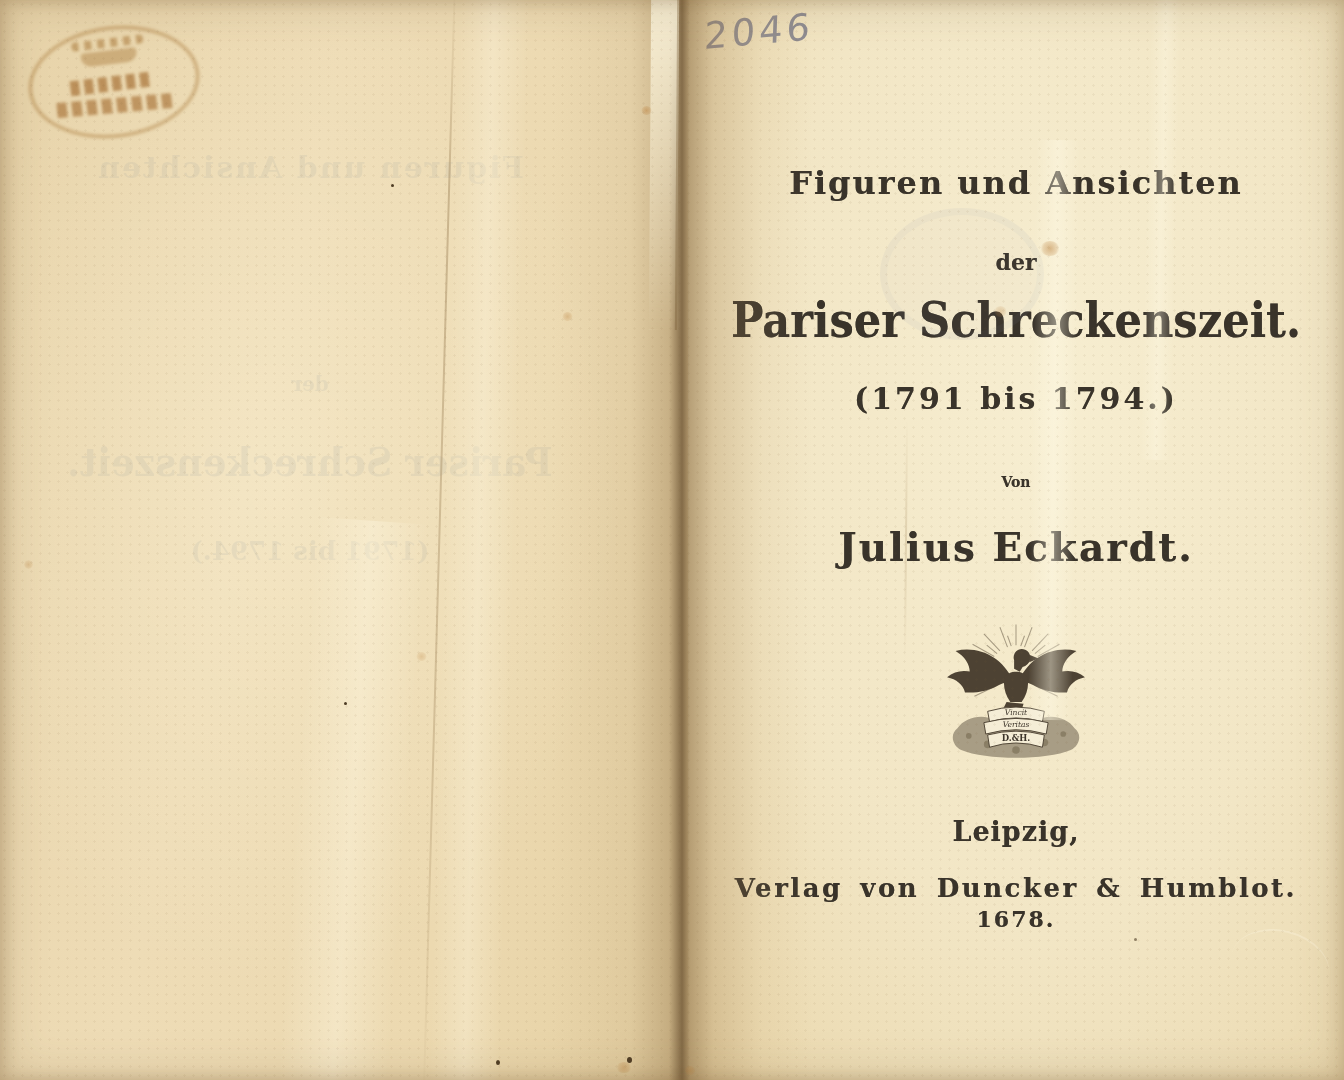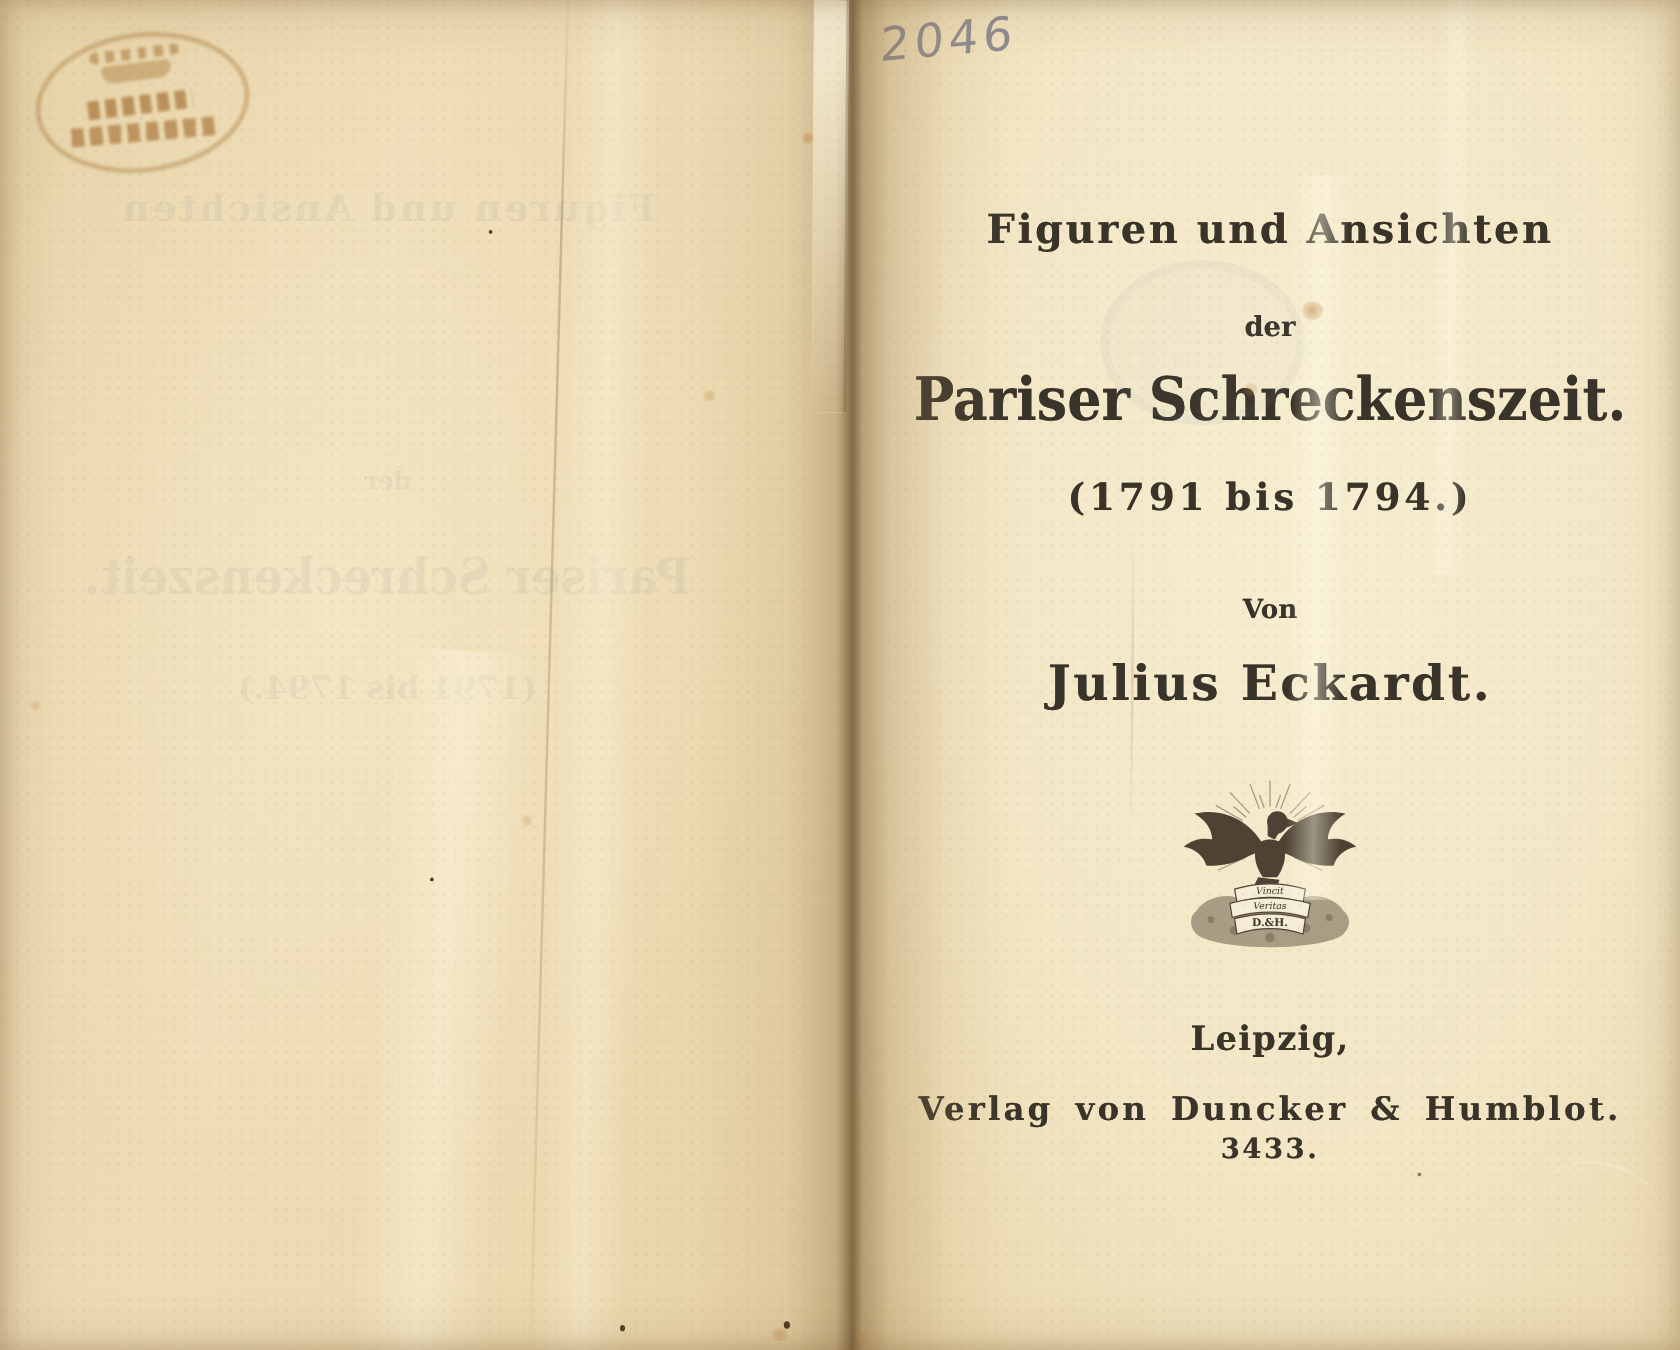--- a/index.html
+++ b/index.html
@@ -95,21 +95,21 @@
     position:absolute; left:880px; top:208px; width:150px; height:118px; border-radius:50%;
     border:7px solid rgba(140,150,172,.06); background:rgba(150,160,182,.03); pointer-events:none;
   }
   
   .rp-text{position:absolute; left:0; right:0; text-align:center; color:#39332a;
            text-shadow:0 0 .5px rgba(57,51,42,.6);}
   .series-line {top:164px; font-size:32px; font-weight:bold; letter-spacing:2px;}
   .article-line{top:249px; font-size:22px; font-weight:bold;}
   .main-title  {top:292px; font-size:48px; font-weight:bold; letter-spacing:0px; transform:scaleX(.9);}
   .subtitle-years{top:381px; font-size:30px; font-weight:bold; letter-spacing:3px;}
-  .byline-prefix {top:474px; font-size:21px; font-weight:bold;}
+  .byline-prefix {top:474px; font-size:14px; font-weight:bold;}
   .author-name   {top:524px; font-size:39px; font-weight:bold; letter-spacing:2px;}
   .imprint-city  {top:816px; font-size:27px; font-weight:bold; letter-spacing:1px;}
   .imprint-pub   {top:873px; font-size:26px; font-weight:bold; letter-spacing:2.5px; word-spacing:6px;}
   .imprint-year  {top:906px; font-size:22px; font-weight:bold; letter-spacing:2px;}
   
   .handwritten{
     position:absolute; left:16px; top:10px; color:#84838e;
     font-family:"DejaVu Sans","Liberation Sans",sans-serif;
     font-size:37px; font-weight:400; letter-spacing:4px;
     transform:rotate(-5deg) skewX(-7deg); opacity:.9;
@@ -194,21 +194,21 @@
       </g>
       <g fill="#3c342a" font-family="DejaVu Serif, Liberation Serif, serif" text-anchor="middle">
         <text x="90" y="96" font-size="8" font-style="italic">Vincit</text>
         <text x="90" y="109" font-size="8" font-style="italic">Veritas</text>
         <text x="90" y="123" font-size="9" font-weight="bold">D.&amp;H.</text>
       </g>
     </svg>
 
     <div class="rp-text imprint-city">Leipzig,</div>
     <div class="rp-text imprint-pub">Verlag von Duncker &amp; Humblot.</div>
-    <div class="rp-text imprint-year">3433.</div>
+    <div class="rp-text imprint-year">1678.</div>
   </div>
 
   <div class="gutter"></div>
   <div class="page-edge-sliver"></div>
 
   <div class="ghost-stamp"></div>
 
   <div class="crease lc1"></div>
   <div class="crease lc1h"></div>
   <div class="crease lc2"></div>

